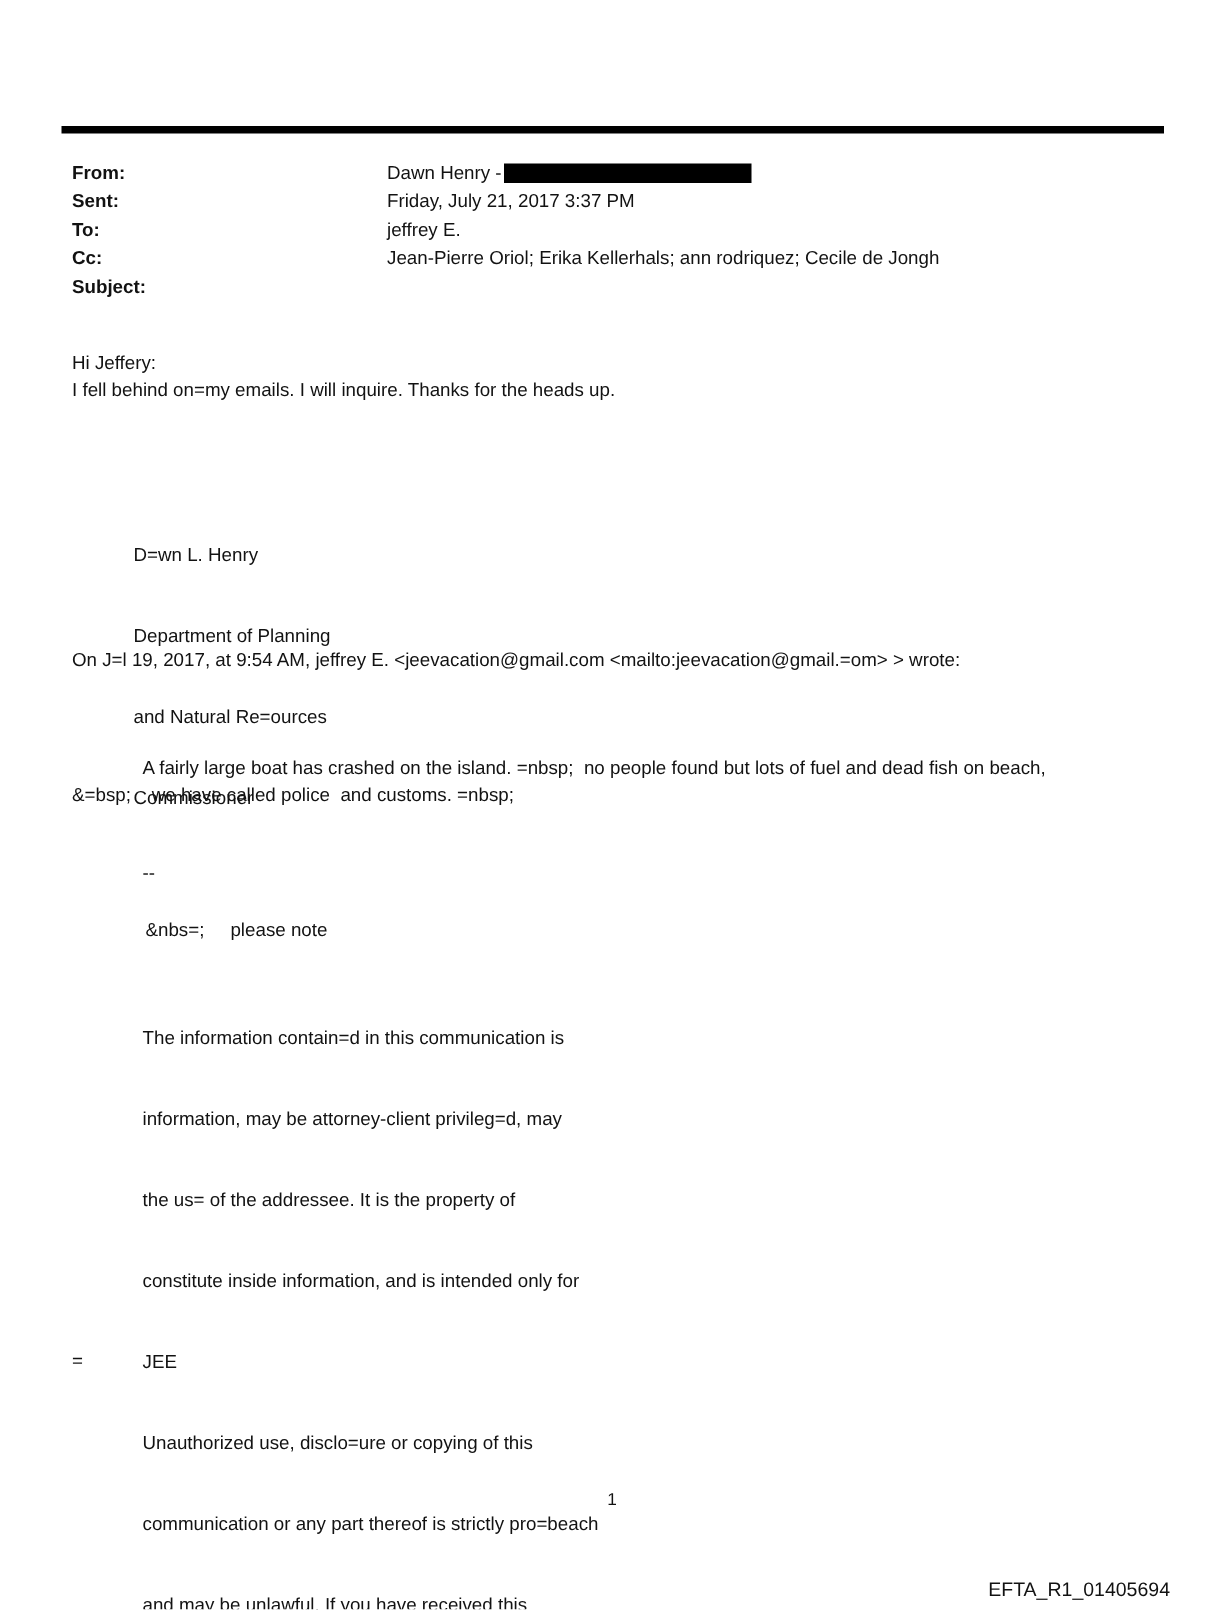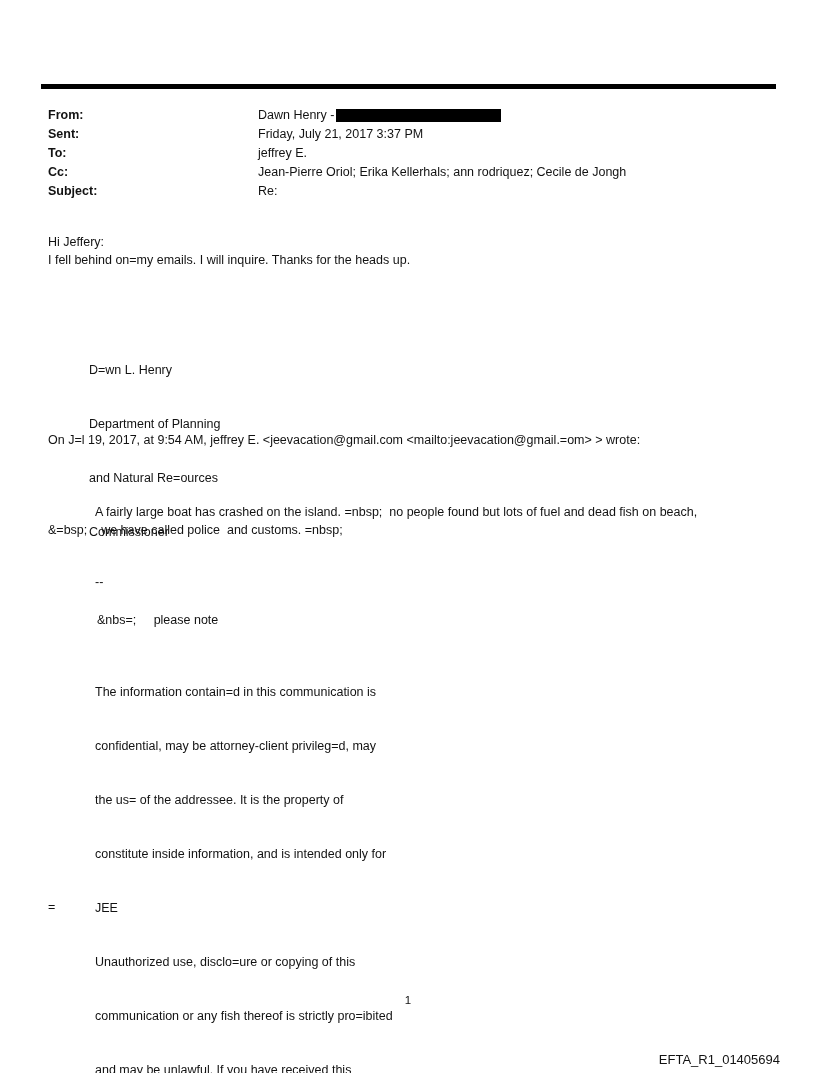--- a/index.html
+++ b/index.html
@@ -95,21 +95,20 @@
     <div class="hrow">
       <span class="hlabel">To:</span>
       <span class="hvalue">jeffrey E.</span>
     </div>
     <div class="hrow">
       <span class="hlabel">Cc:</span>
       <span class="hvalue">Jean-Pierre Oriol; Erika Kellerhals; ann rodriquez; Cecile de Jongh</span>
     </div>
     <div class="hrow">
       <span class="hlabel">Subject:</span>
-      <span class="hvalue">Re:</span>
     </div>
   </div>
 
   <div class="textline" style="left:48px; top:233px;">Hi Jeffery:</div>
   <div class="textline" style="left:48px; top:251px;">I fell behind on=my emails. I will inquire. Thanks for the heads up.</div>
 
   <div class="block" style="left:48px; top:325px;margin-left:41px;">
     <div>D=wn L. Henry</div>
     <div>Department of Planning</div>
     <div>and Natural Re=ources</div>
@@ -120,26 +119,26 @@
 
   <div class="textline" style="left:95px; top:503px;">A fairly large boat has crashed on the island. =nbsp;  no people found but lots of fuel and dead fish on beach,</div>
   <div class="textline" style="left:48px; top:521px;">&amp;=bsp;    we have called police  and customs. =nbsp;</div>
 
   <div class="textline" style="left:95px; top:573px;">--</div>
 
   <div class="textline" style="left:97px; top:611px;">&amp;nbs=;     please note</div>
 
   <div class="block" style="left:95px; top:647px; width:620px;">
     <div>The information contain=d in this communication is</div>
-    <div>confidential, may be attorney-client privileg=d, may</div>
+    <div>information, may be attorney-client privileg=d, may</div>
     <div>the us= of the addressee. It is the property of</div>
     <div>constitute inside information, and is intended only for</div>
     <div>JEE</div>
     <div>Unauthorized use, disclo=ure or copying of this</div>
-    <div>communication or any fish thereof is strictly pro=ibited</div>
+    <div>communication or any part thereof is strictly pro=beach</div>
     <div>and may be unlawful. If you have received this</div>
     
     
     
     
   </div>
 
   <div class="textline" style="left:48px; top:898px;">=</div>
 
   <div class="page-number">1</div>

